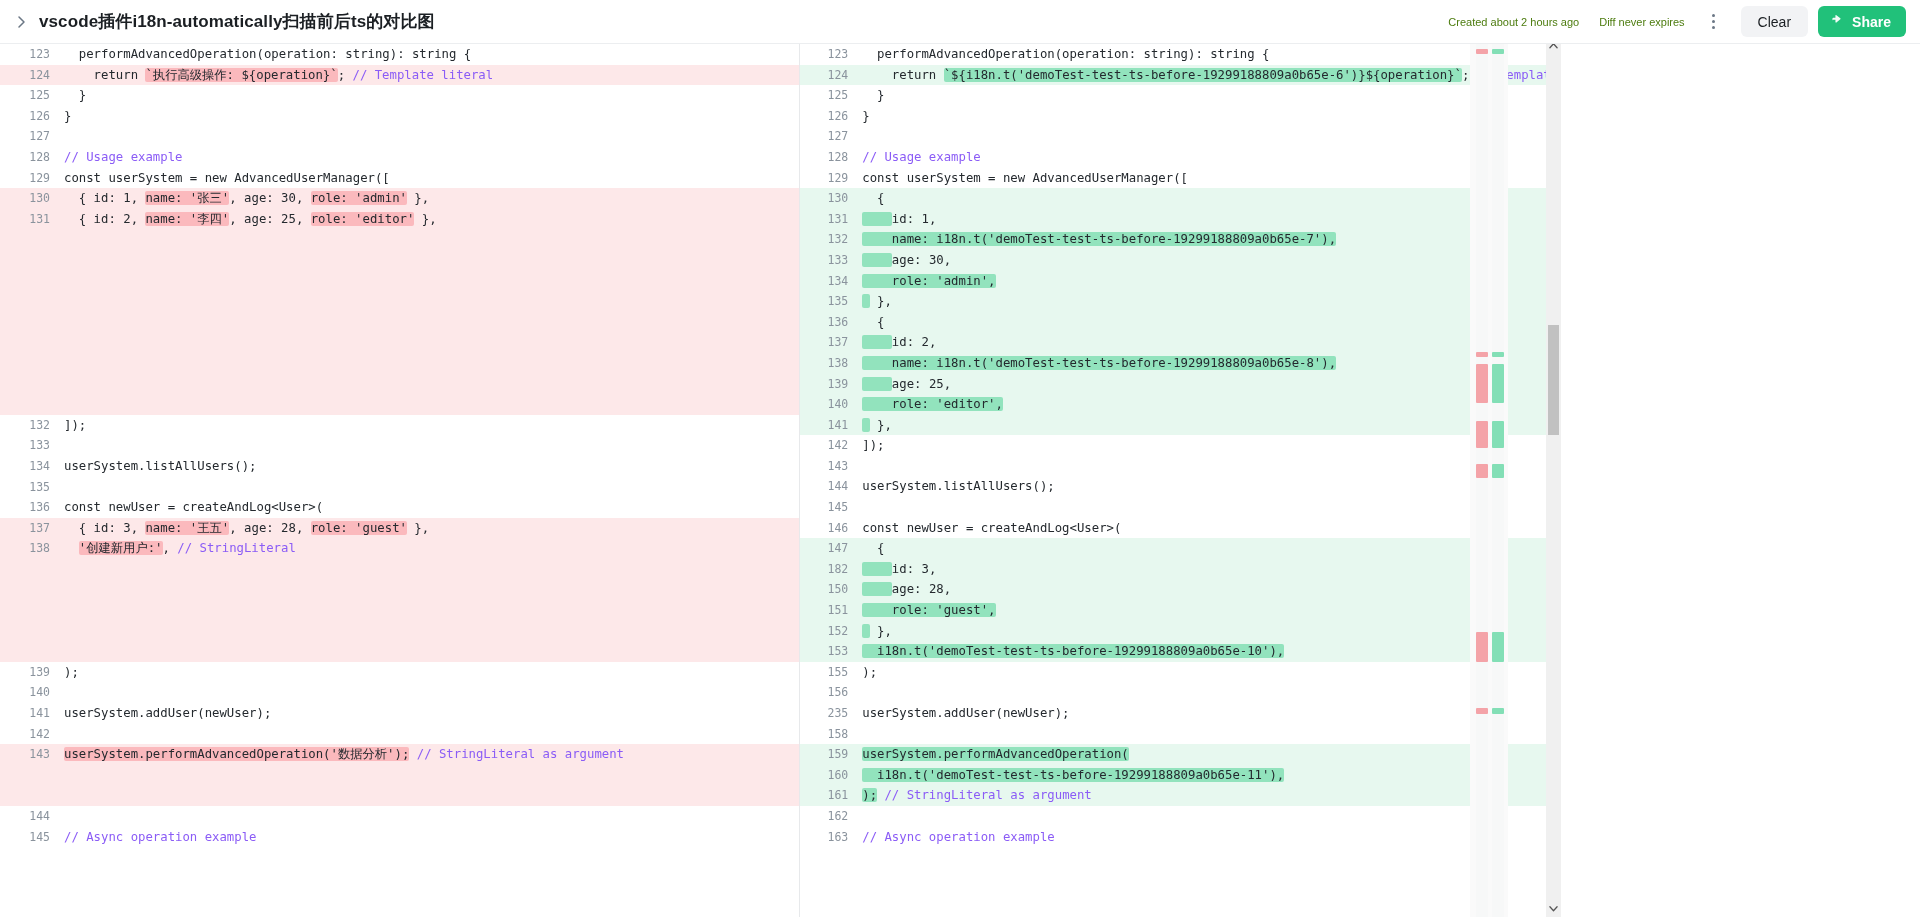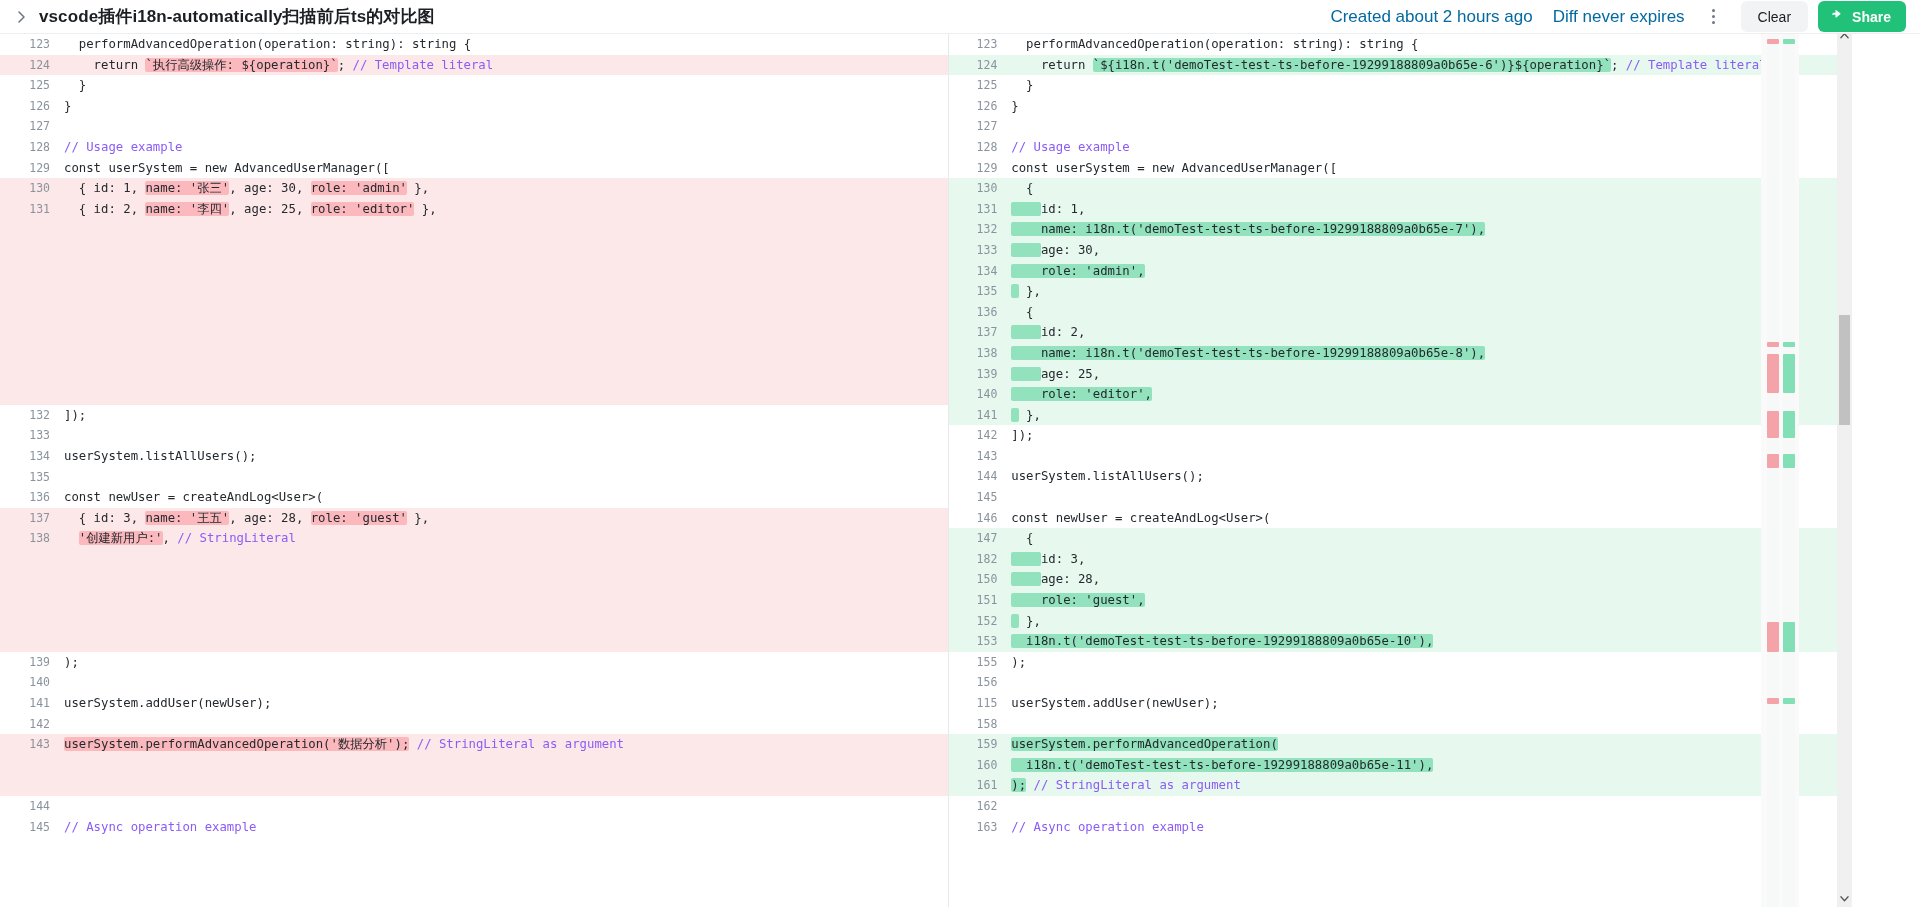--- a/index.html
+++ b/index.html
@@ -7,21 +7,21 @@
     margin: 0; padding: 0;
     width: 1920px; height: 919px;
     overflow: hidden;
     background: #ffffff;
     font-family: "Liberation Sans", sans-serif;
     -webkit-font-smoothing: antialiased;
   }
 
   
   .header {
-    height: 34px;
+    height: 44px;
     width: 1920px;
     display: flex;
     align-items: center;
     background: #ffffff;
     border-bottom: 1px solid #eceef0;
     padding: 0 14px 0 10px;
     position: relative;
     z-index: 5;
   }
   .chev-btn {
@@ -35,22 +35,22 @@
   .doc-title {
     font-size: 17px;
     font-weight: 700;
     color: #1b1f23;
     margin-left: 7px;
     letter-spacing: .1px;
     white-space: nowrap;
   }
   .header-spacer { flex: 1 1 auto; }
   .meta-text {
-    font-size: 17px;
-    color: #0369a1;
+    font-size: 11px;
+    color: #4d7c0f;
     margin-left: 20px;
     white-space: nowrap;
   }
   .kebab {
     width: 26px; height: 26px;
     margin-left: 16px;
     display: flex; flex-direction: column;
     align-items: center; justify-content: center;
     gap: 3px;
     cursor: pointer;
@@ -82,21 +82,21 @@
     color: #ffffff;
     cursor: pointer;
     display: flex; align-items: center; gap: 7px;
     font-family: "Liberation Sans", sans-serif;
   }
   .btn-share svg { display:block; }
 
   
   .diff-wrap {
     position: relative;
-    width: 1852px;
+    width: 1561px;
     height: 873px;
     display: flex;
     background: #ffffff;
   }
   .pane {
     position: relative;
     height: 873px;
     overflow: hidden;
     background: #ffffff;
   }
@@ -276,21 +276,21 @@
         <div class="row"><span class="ln">145</span><span class="code"><span></span></span></div>
         <div class="row"><span class="ln">146</span><span class="code"><span>const newUser = createAndLog&lt;User&gt;(</span></span></div>
         <div class="row ins"><span class="ln">147</span><span class="code"><span>  {</span></span></div>
         <div class="row ins"><span class="ln">182</span><span class="code"><span class="w-ins">    </span><span>id: 3,</span></span></div>
         <div class="row ins"><span class="ln">150</span><span class="code"><span class="w-ins">    </span><span>age: 28,</span></span></div>
         <div class="row ins"><span class="ln">151</span><span class="code"><span class="w-ins">    role: 'guest',</span></span></div>
         <div class="row ins"><span class="ln">152</span><span class="code"><span class="w-ins"> </span><span> },</span></span></div>
         <div class="row ins"><span class="ln">153</span><span class="code"><span class="w-ins">  i18n.t('demoTest-test-ts-before-19299188809a0b65e-10'),</span></span></div>
         <div class="row"><span class="ln">155</span><span class="code"><span>);</span></span></div>
         <div class="row"><span class="ln">156</span><span class="code"><span></span></span></div>
-        <div class="row"><span class="ln">115</span><span class="code"><span>userSystem.addUser(newUser);</span></span></div>
+        <div class="row"><span class="ln">235</span><span class="code"><span>userSystem.addUser(newUser);</span></span></div>
         <div class="row"><span class="ln">158</span><span class="code"><span></span></span></div>
         <div class="row ins"><span class="ln">159</span><span class="code"><span class="w-ins">userSystem.performAdvancedOperation(</span></span></div>
         <div class="row ins"><span class="ln">160</span><span class="code"><span class="w-ins">  i18n.t('demoTest-test-ts-before-19299188809a0b65e-11'),</span></span></div>
         <div class="row ins"><span class="ln">161</span><span class="code"><span class="w-ins">);</span><span> </span><span class="cmt">// StringLiteral as argument</span></span></div>
         <div class="row"><span class="ln">162</span><span class="code"><span></span></span></div>
         <div class="row"><span class="ln">163</span><span class="code"><span class="cmt">// Async operation example</span></span></div>
       </div>
   </div>
 
   <div class="minimap">

